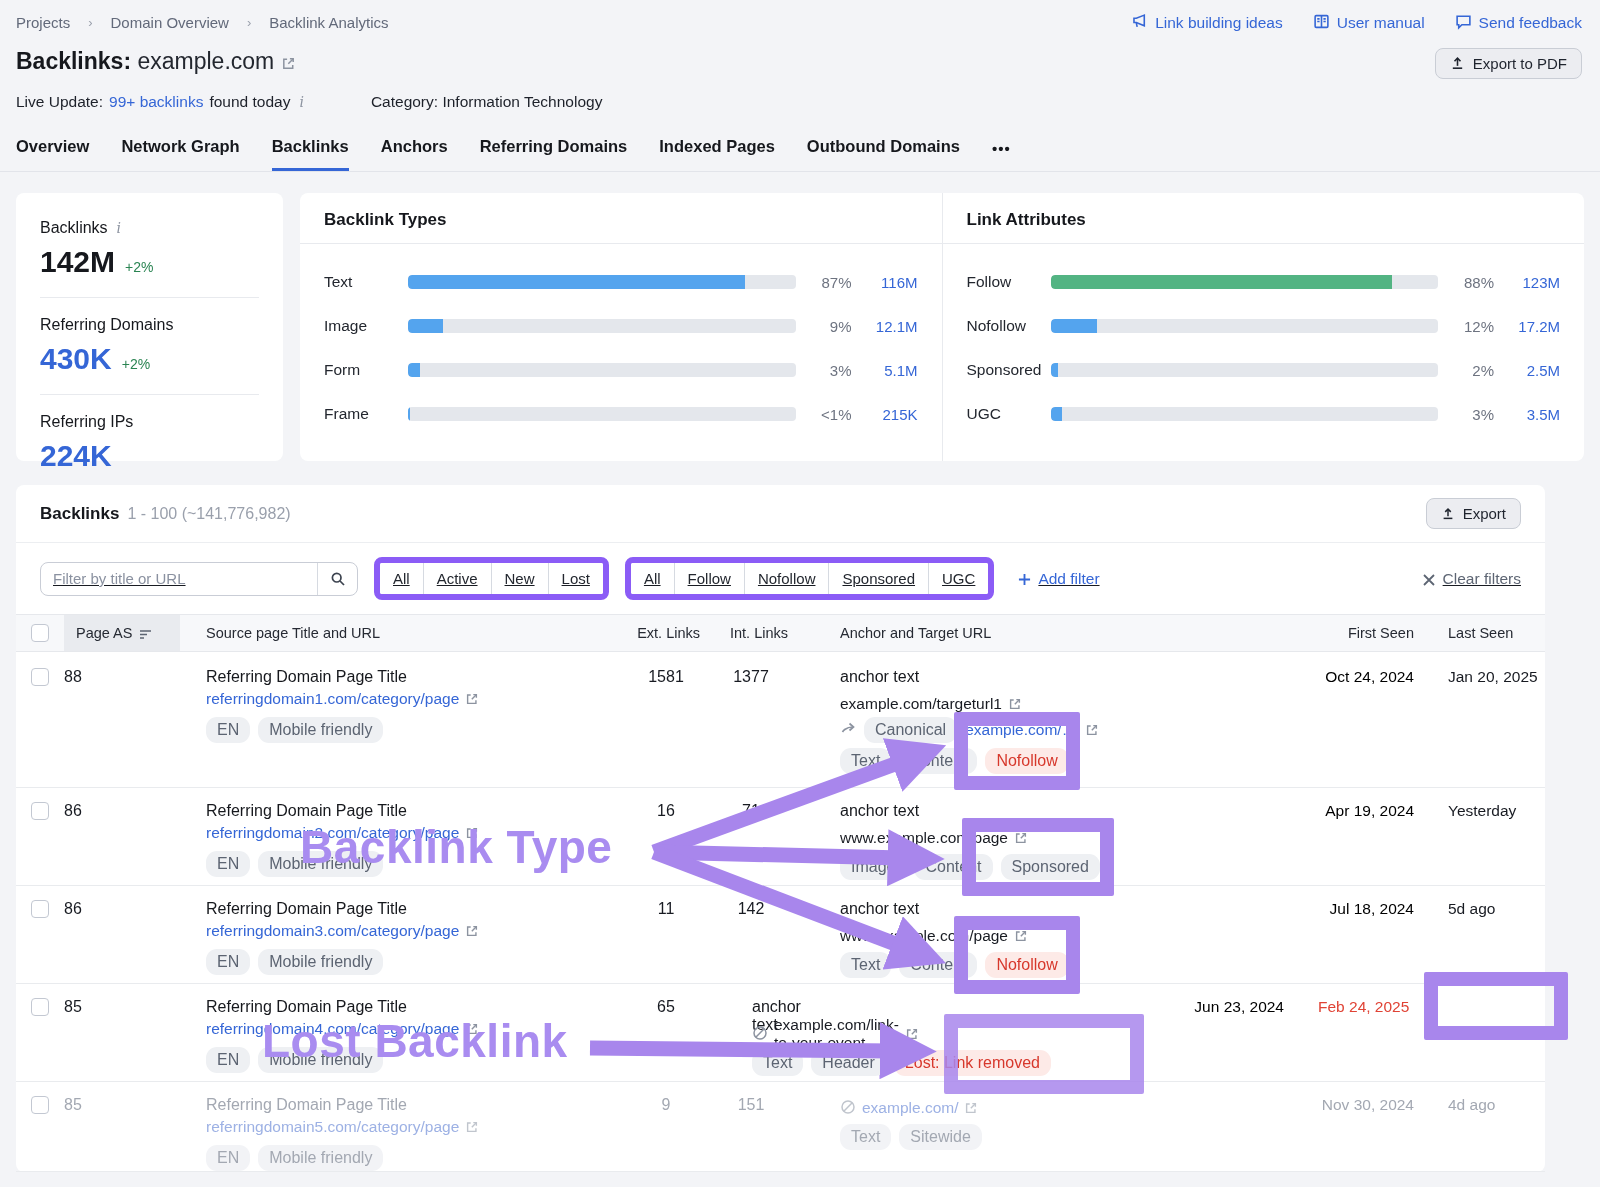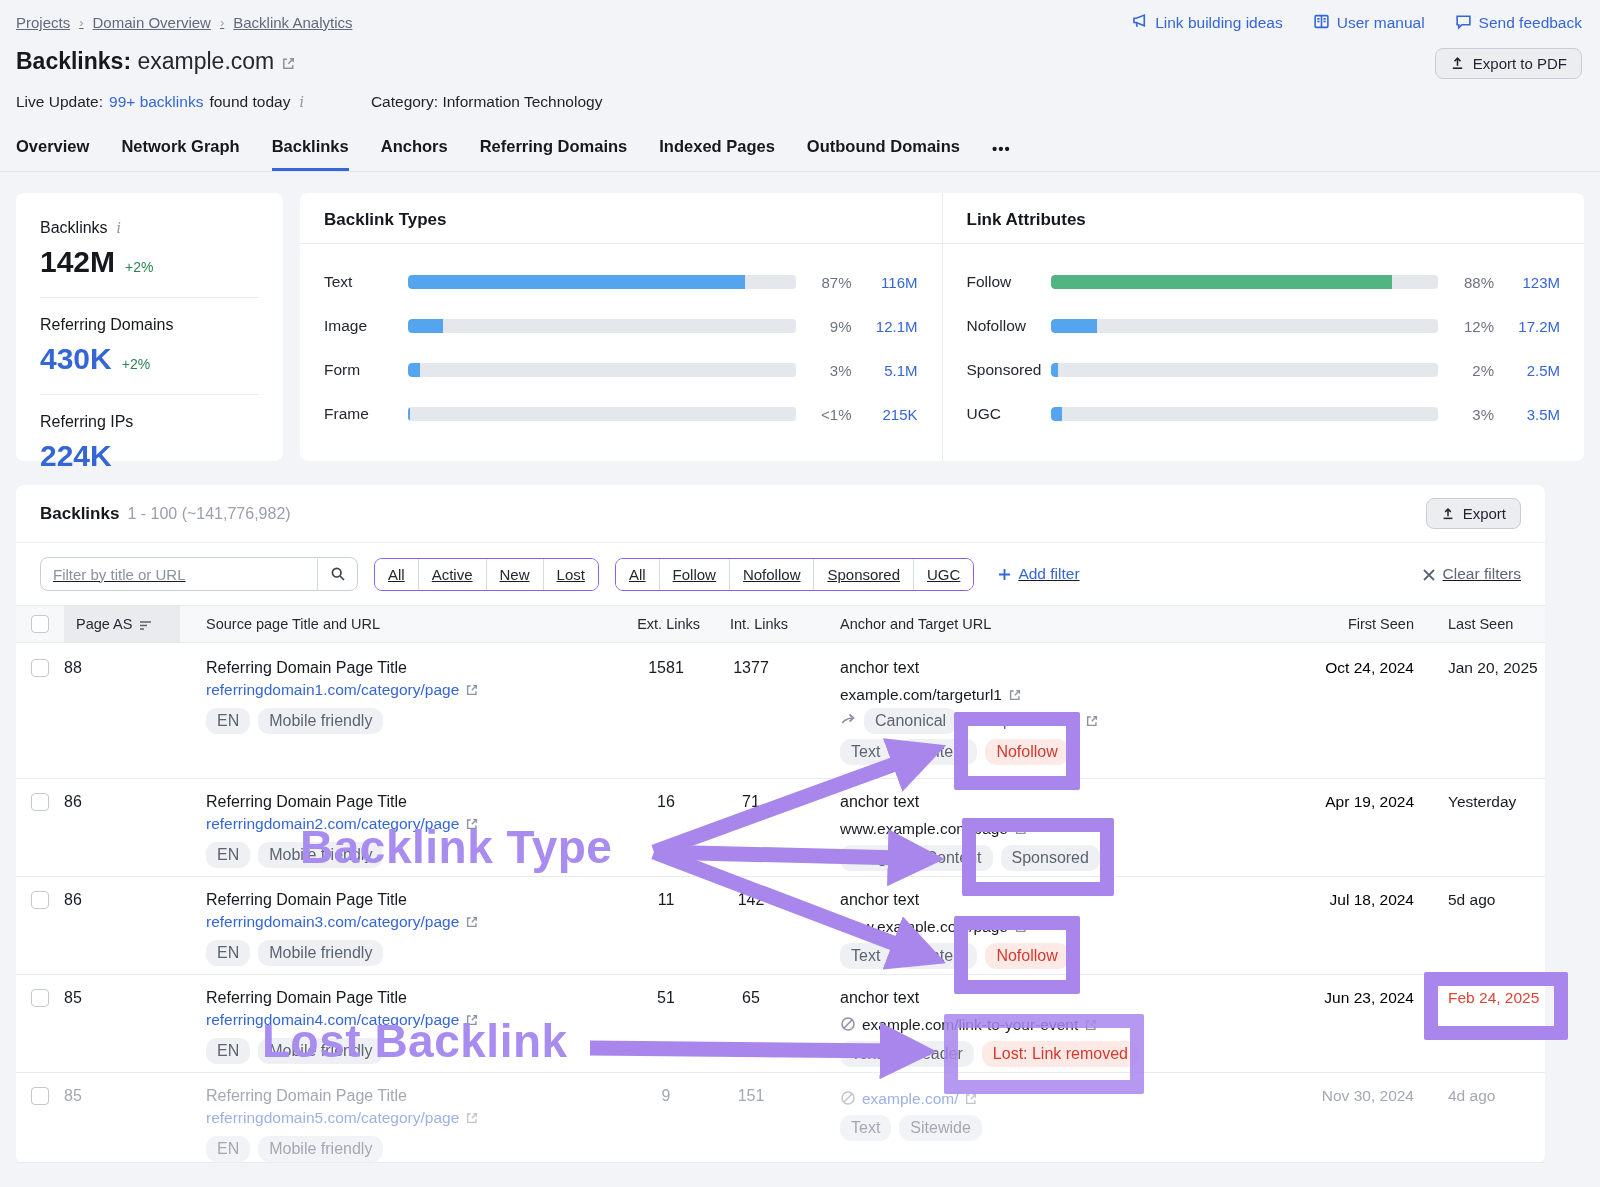--- a/index.html
+++ b/index.html
@@ -7,21 +7,21 @@
   .page {
     position:relative; width:1600px; height:1187px; overflow:hidden;
     background:#f3f4f7; font-family:"Liberation Sans", sans-serif; color:#181b22;
   }
   a { text-decoration:none; }
   .blue { color:#3566d6; }
   svg.ic { display:inline-block; vertical-align:-2px; }
 
   
   .topbar { display:flex; justify-content:space-between; align-items:center; padding:13px 18px 0 16px; }
-  .crumbs { font-size:15px; color:#62697a; display:flex; gap:9px; align-items:center;text-decoration:underline; }
+  .crumbs { font-size:15px; color:#62697a; display:flex; gap:18px; align-items:center; }
   .crumbs .sep { color:#9aa0ac; font-size:13px; }
   .crumbs .crumb { color:#62697a; cursor:pointer; }
   .toplinks { display:flex; gap:30px; }
   .toplink { color:#3566d6; font-size:15.5px; display:flex; align-items:center; gap:7px; cursor:pointer; }
 
   .title-row { display:flex; justify-content:space-between; align-items:flex-start; padding:16px 18px 0 16px; }
   .page-title { font-size:23px; color:#16181d; }
   .page-title .t-bold { font-weight:700; }
   .page-title .t-domain { font-weight:400; color:#23272f; }
   .btn-gray {
@@ -65,21 +65,21 @@
   .table-card { margin:24px 16px 0 16px; background:#fff; border-radius:8px; width:1529px; }
   .tc-head { display:flex; justify-content:space-between; align-items:center; padding:13px 24px; border-bottom:1px solid #eceef1; }
   .tc-title { font-size:17px; }
   .tc-title b { font-weight:700; color:#16181d; }
   .tc-range { color:#9aa0ac; font-weight:400; font-size:16px; margin-left:8px; }
   .filter-row { display:flex; align-items:center; padding:14px 24px;text-decoration:underline; }
   .filter-input { display:flex; align-items:center; width:318px; height:34px; border:1px solid #c9cdd6; border-radius:8px; background:#fff; overflow:hidden; }
   .filter-input input { flex:1; border:0; outline:none; padding:0 12px; font-size:15px; color:#23272f; font-family:inherit; }
   .filter-input input::placeholder { color:#8a91a0; }
   .search-btn { width:40px; height:100%; display:flex; align-items:center; justify-content:center; border-left:1px solid #d6dae1; cursor:pointer; color:#3c434f; }
-  .seg { display:flex; margin-left:16px; border:1px solid #8b5cf6; border-radius:8px; overflow:hidden; background:#fff;align-items:flex-end; }
+  .seg { display:flex; margin-left:16px; border:6px solid #8b5cf6; border-radius:8px; overflow:hidden; background:#fff;align-items:flex-end; }
   .seg-btn { font-size:15px; color:#23272f; padding:7px 13px; cursor:pointer; background:#fff; border:0; border-left:1px solid #d6dae1; font-family:inherit; }
   .seg-btn:first-child { border-left:0; }
   .add-filter { margin-left:24px; color:#3566d6; font-size:15.5px; display:flex; gap:7px; align-items:center; cursor:pointer; }
   .clear-filters { margin-left:auto; color:#5d6573; font-size:15.5px; display:flex; gap:8px; align-items:center; cursor:pointer; }
 
   .grid-cols { display:grid; grid-template-columns:48px 116px 450px 82px 88px 500px 130px 115px; }
   .thead { background:#f7f8fa; border-top:1px solid #e6e8ec; border-bottom:1px solid #e6e8ec; height:38px; font-size:14.5px; color:#262a33; }
   .thead > div { display:flex; align-items:center; }
   .th-as { background:#e9ebef; padding-left:12px; gap:7px; cursor:pointer; }
   .th-right { justify-content:flex-end; padding-right:12px; }
@@ -529,21 +529,20 @@
                   <path d="M6.5 3.5 H3 v9.5 h9.5 V9.5"></path>
                   <path d="M9.5 3 h3.5 v3.5"></path>
                   <path d="M12.8 3.2 L7.8 8.2"></path>
                 </svg></span>
             </div>
             <div class="tagline">
               <span class="tag">EN</span>
               <span class="tag">Mobile friendly</span>
             </div>
           </div>
-          <div class="cell-num">51</div>
           <div class="cell-num">65</div>
           <div class="cell-anchor">
             <div class="anchor-line">anchor text</div>
             <div class="tgt-line">
               <span class="lost-ic"><svg class="ic" width="16" height="16" viewBox="0 0 16 16" fill="none" stroke="currentColor" stroke-width="1.5">
                   <circle cx="8" cy="8" r="6"></circle>
                   <path d="M3.8 12.2 L12.2 3.8"></path>
                 </svg></span>
               <a>example.com/link-to-your-event</a>
               <span class="ext-ic"><svg class="ic" width="14" height="14" viewBox="0 0 16 16" fill="none" stroke="currentColor" stroke-width="1.6">

